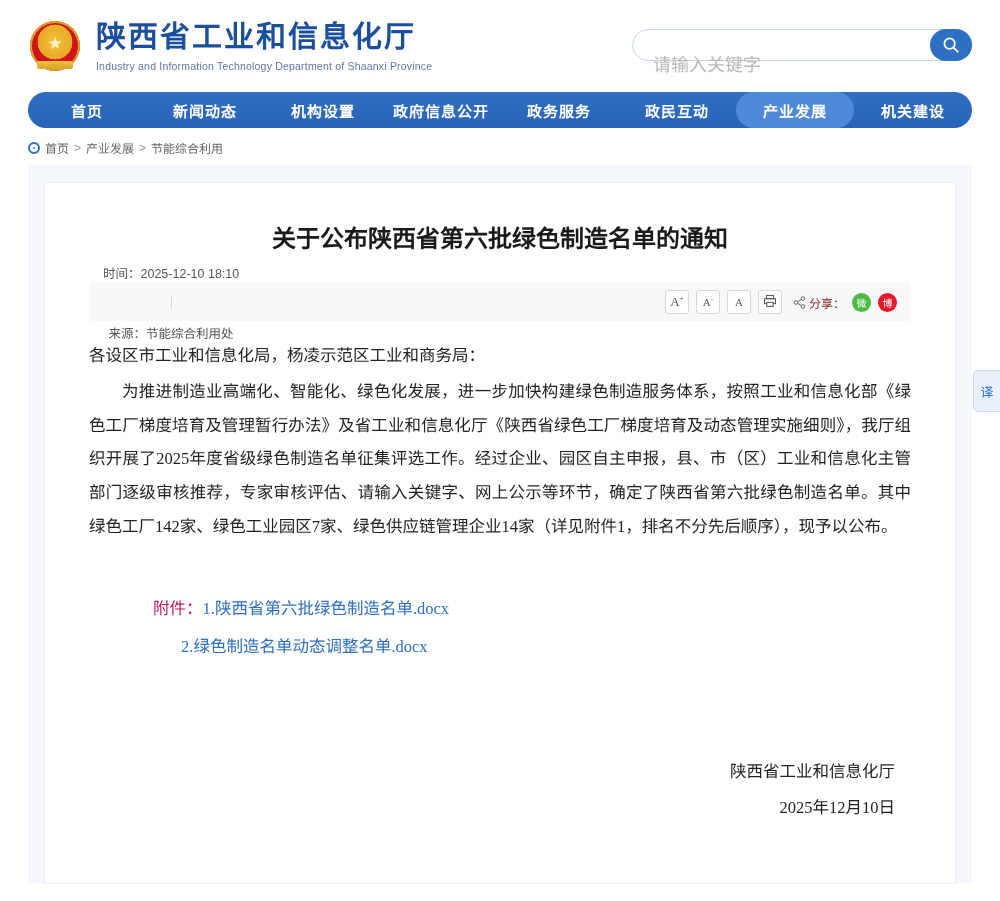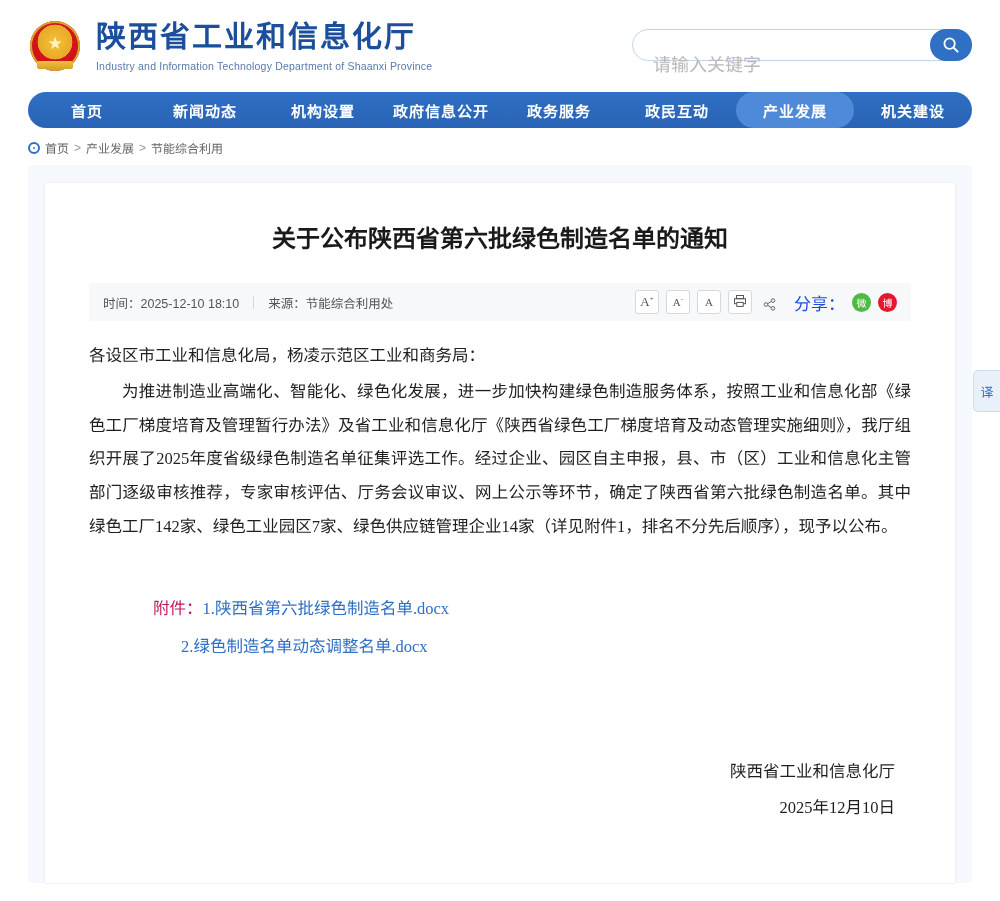--- a/index.html
+++ b/index.html
@@ -209,21 +209,21 @@
     background: #f7f8fa;
     height: 38px;
     display: flex;
     align-items: center;
     padding: 0 14px;
     box-sizing: border-box;
     font-size: 12.5px;
     color: #555;
     border-radius: 2px;
   }
-  .meta-left { display: flex; align-items: center; gap: 14px; }
+  .meta-left { display: flex; align-items: center; gap: 14px; flex-direction: column; }
   .meta-divider {
     width: 1px; height: 13px; background: #d8d8d8;
   }
   .meta-right {
     margin-left: auto;
     display: flex;
     align-items: center;
     gap: 7px;
   }
   .fontbtn {
@@ -246,25 +246,25 @@
     width: 22px; height: 22px;
     border: 1px solid #d4d9de;
     background: #fff;
     border-radius: 3px;
     display: flex;
     align-items: center;
     justify-content: center;
     cursor: pointer;
   }
   .share-label {
-    font-size: 17px;
-    color: #1d4ed8;
-    display: flex;
-    align-items: center;
-    gap: 18px;
+    font-size: 12px;
+    color: #7f1d1d;
+    display: flex;
+    align-items: center;
+    gap: 3px;
     margin-left: 4px;
   }
   .share-ico {
     width: 13px; height: 13px;
     display: inline-block;
   }
   .social {
     width: 19px; height: 19px;
     border-radius: 50%;
     display: inline-flex;
@@ -428,21 +428,21 @@
             </span>
             <span>分享：</span>
           </div>
           <div class="social wechat">微</div>
           <div class="social weibo">博</div>
         </div>
       </div>
 
       <div class="content">
         <p>各设区市工业和信息化局，杨凌示范区工业和商务局：</p>
-        <p class="indent">为推进制造业高端化、智能化、绿色化发展，进一步加快构建绿色制造服务体系，按照工业和信息化部《绿色工厂梯度培育及管理暂行办法》及省工业和信息化厅《陕西省绿色工厂梯度培育及动态管理实施细则》，我厅组织开展了2025年度省级绿色制造名单征集评选工作。经过企业、园区自主申报，县、市（区）工业和信息化主管部门逐级审核推荐，专家审核评估、厅务会议审议、网上公示等环节，确定了陕西省第六批绿色制造名单。其中绿色工厂142家、绿色工业园区7家、绿色供应链管理企业14家（详见附件1，排名不分先后顺序），现予以公布。</p>
+        <p class="indent">为推进制造业高端化、智能化、绿色化发展，进一步加快构建绿色制造服务体系，按照工业和信息化部《绿色工厂梯度培育及管理暂行办法》及省工业和信息化厅《陕西省绿色工厂梯度培育及动态管理实施细则》，我厅组织开展了2025年度省级绿色制造名单征集评选工作。经过企业、园区自主申报，县、市（区）工业和信息化主管部门逐级审核推荐，专家审核评估、请输入关键字、网上公示等环节，确定了陕西省第六批绿色制造名单。其中绿色工厂142家、绿色工业园区7家、绿色供应链管理企业14家（详见附件1，排名不分先后顺序），现予以公布。</p>
 
         <div class="attach-block">
           <div class="attach-row">
             <span class="attach-label">附件：</span><a class="attach-link">1.陕西省第六批绿色制造名单.docx</a>
           </div>
           <div class="attach-row second">
             <a class="attach-link">2.绿色制造名单动态调整名单.docx</a>
           </div>
         </div>
 

